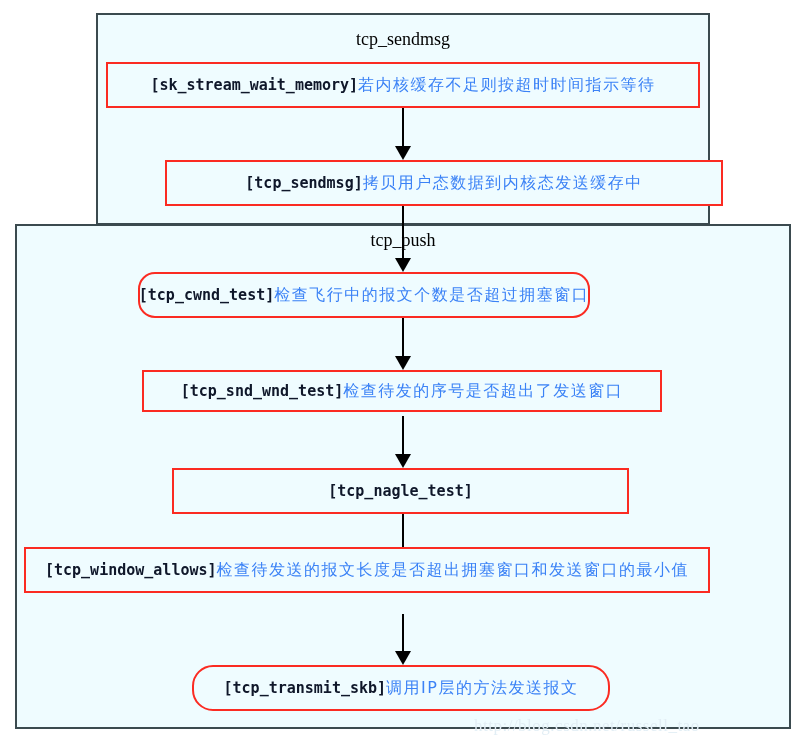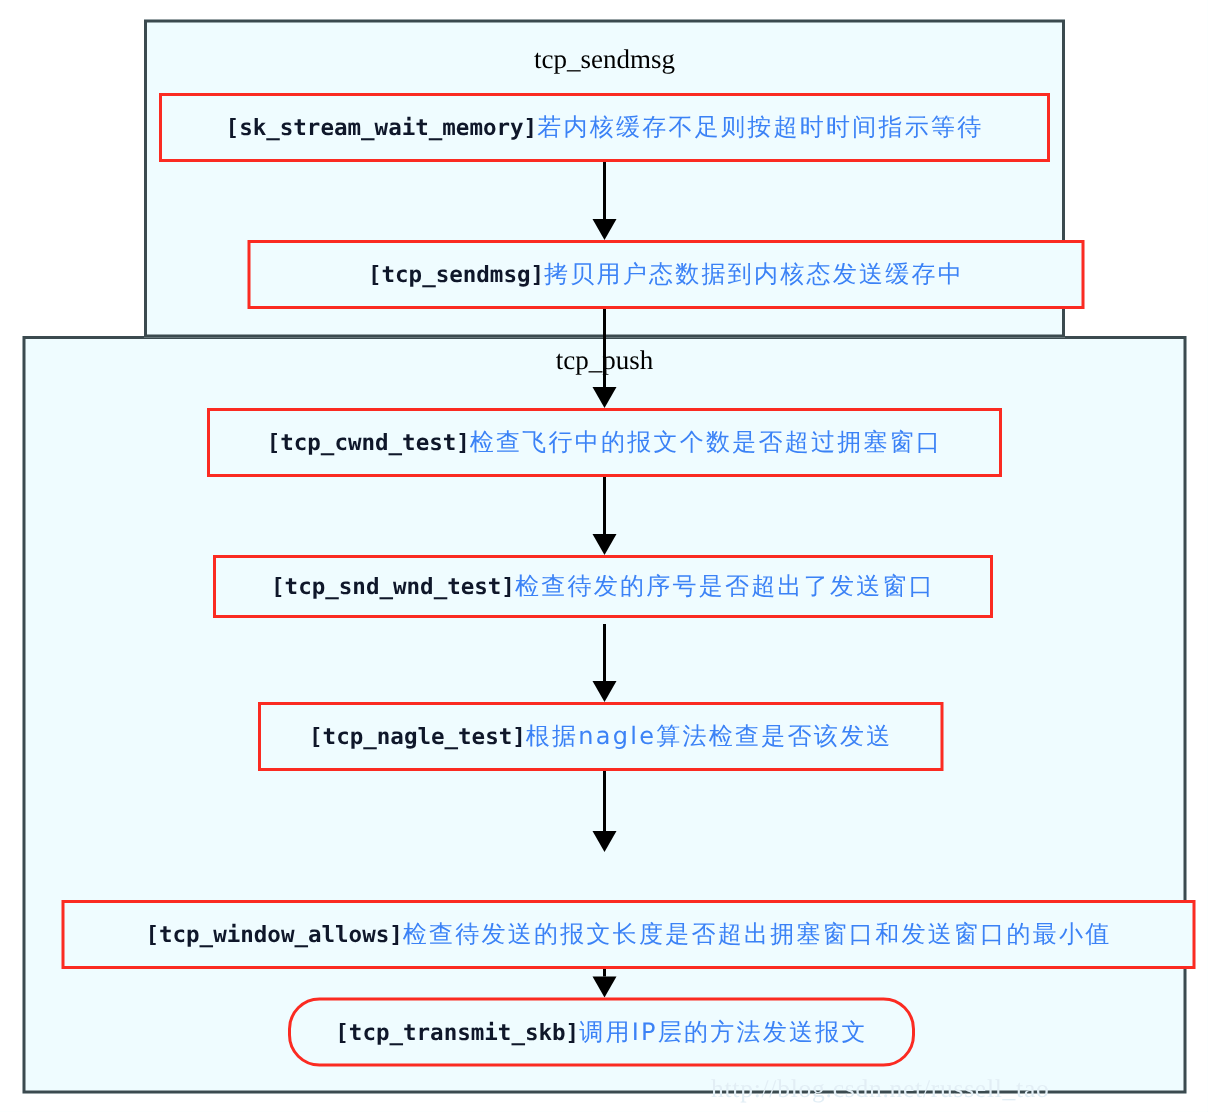--- a/index.html
+++ b/index.html
@@ -143,21 +143,21 @@
   <div class="step" style="left:165px; top:160px; width:558px; height:46px;">
     <span class="fn">[tcp_sendmsg]</span>
     <span class="desc">拷贝用户态数据到内核态发送缓存中</span>
   </div>
 
   <div class="arrow" style="left:395px; top:206px; width:16px; height:66px;">
     <div class="shaft" style="height:52px;"></div>
     <div class="head"></div>
   </div>
 
-  <div class="step" style="left:138px; top:272px; width:530px; height:46px;">
+  <div class="step" style="left:138px; top:272px; width:452px; height:46px;border-radius:17px;">
     <span class="fn">[tcp_cwnd_test]</span>
     <span class="desc">检查飞行中的报文个数是否超过拥塞窗口</span>
   </div>
 
   <div class="arrow" style="left:395px; top:318px; width:16px; height:52px;">
     <div class="shaft" style="height:38px;"></div>
     <div class="head"></div>
   </div>
 
   <div class="step" style="left:142px; top:370px; width:520px; height:42px;">
@@ -165,29 +165,28 @@
     <span class="desc">检查待发的序号是否超出了发送窗口</span>
   </div>
 
   <div class="arrow" style="left:395px; top:416px; width:16px; height:52px;">
     <div class="shaft" style="height:38px;"></div>
     <div class="head"></div>
   </div>
 
   <div class="step" style="left:172px; top:468px; width:457px; height:46px;justify-content:center;">
     <span class="fn">[tcp_nagle_test]</span>
-    <span class="desc">根据nagle算法检查是否该发送</span>
   </div>
 
   <div class="arrow" style="left:395px; top:514px; width:16px; height:54px;">
     <div class="shaft" style="height:40px;"></div>
     <div class="head"></div>
   </div>
 
-  <div class="step" style="left:24px; top:600px; width:756px; height:46px;margin-left:17px;">
+  <div class="step" style="left:24px; top:547px; width:686px; height:46px;">
     <span class="fn">[tcp_window_allows]</span>
     <span class="desc">检查待发送的报文长度是否超出拥塞窗口和发送窗口的最小值</span>
   </div>
 
   <div class="arrow" style="left:395px; top:614px; width:16px; height:51px;">
     <div class="shaft" style="height:37px;"></div>
     <div class="head"></div>
   </div>
 
   <div class="step" style="left:192px; top:665px; width:418px; height:46px;border-radius:21px;">

